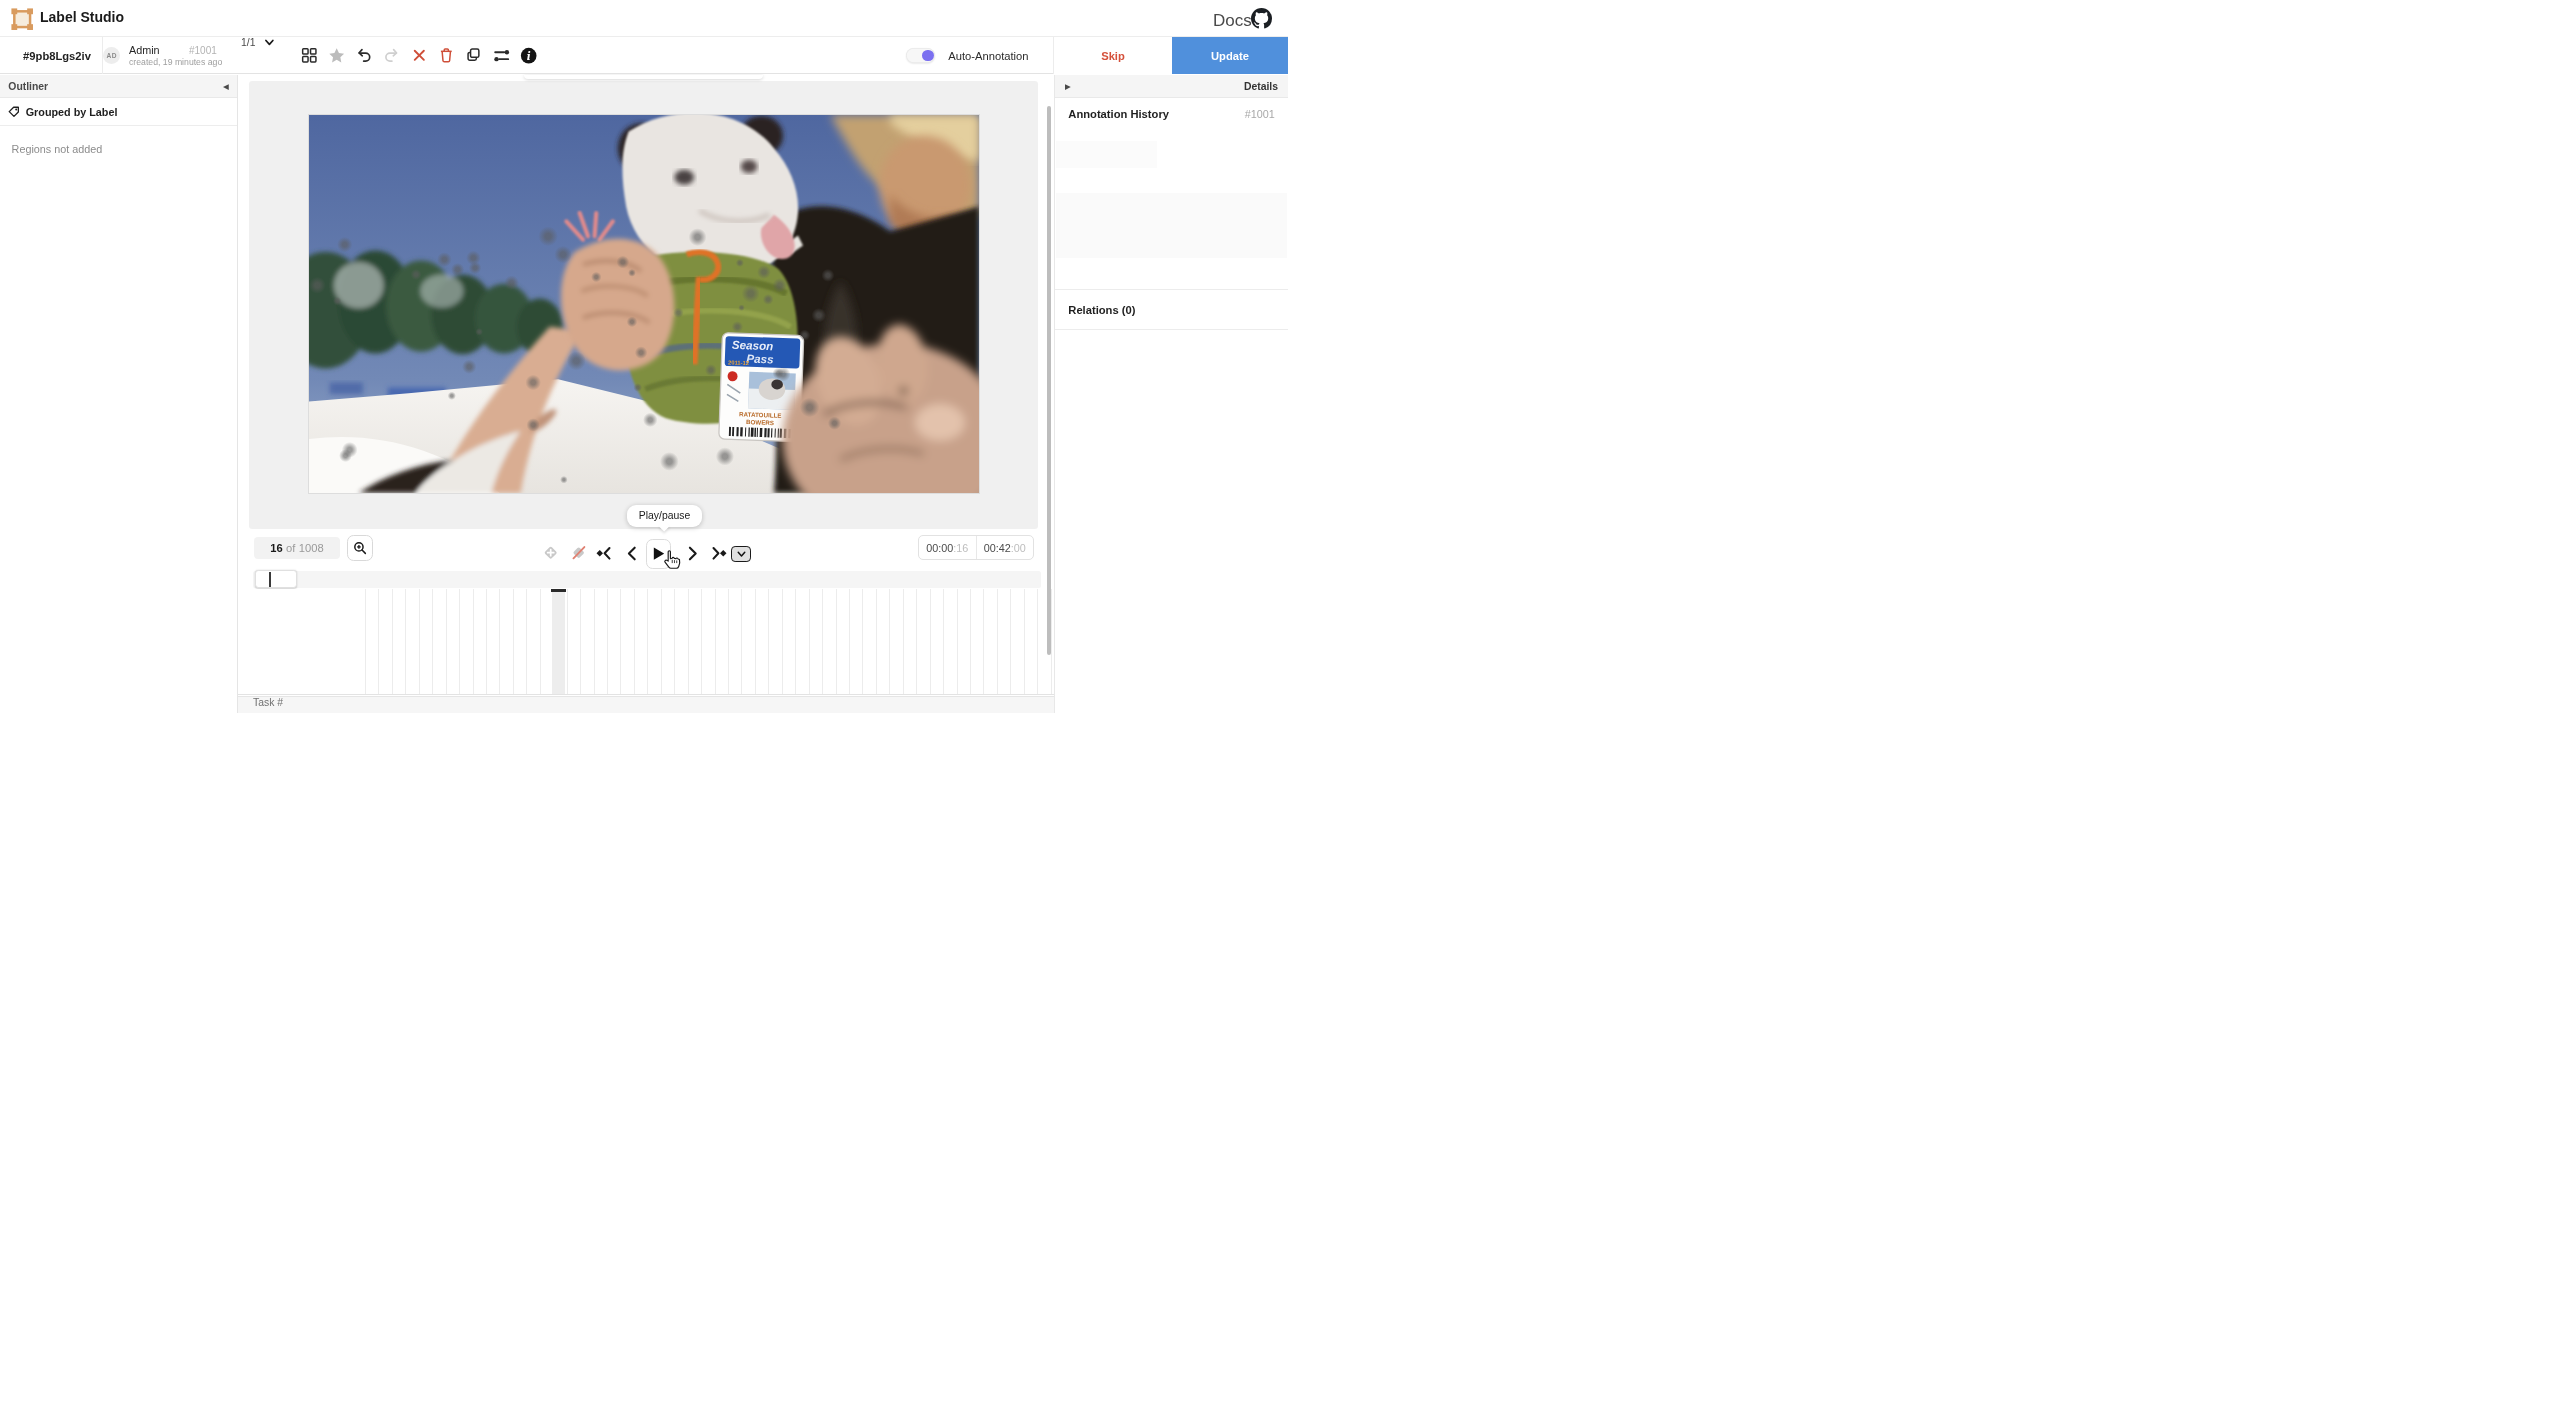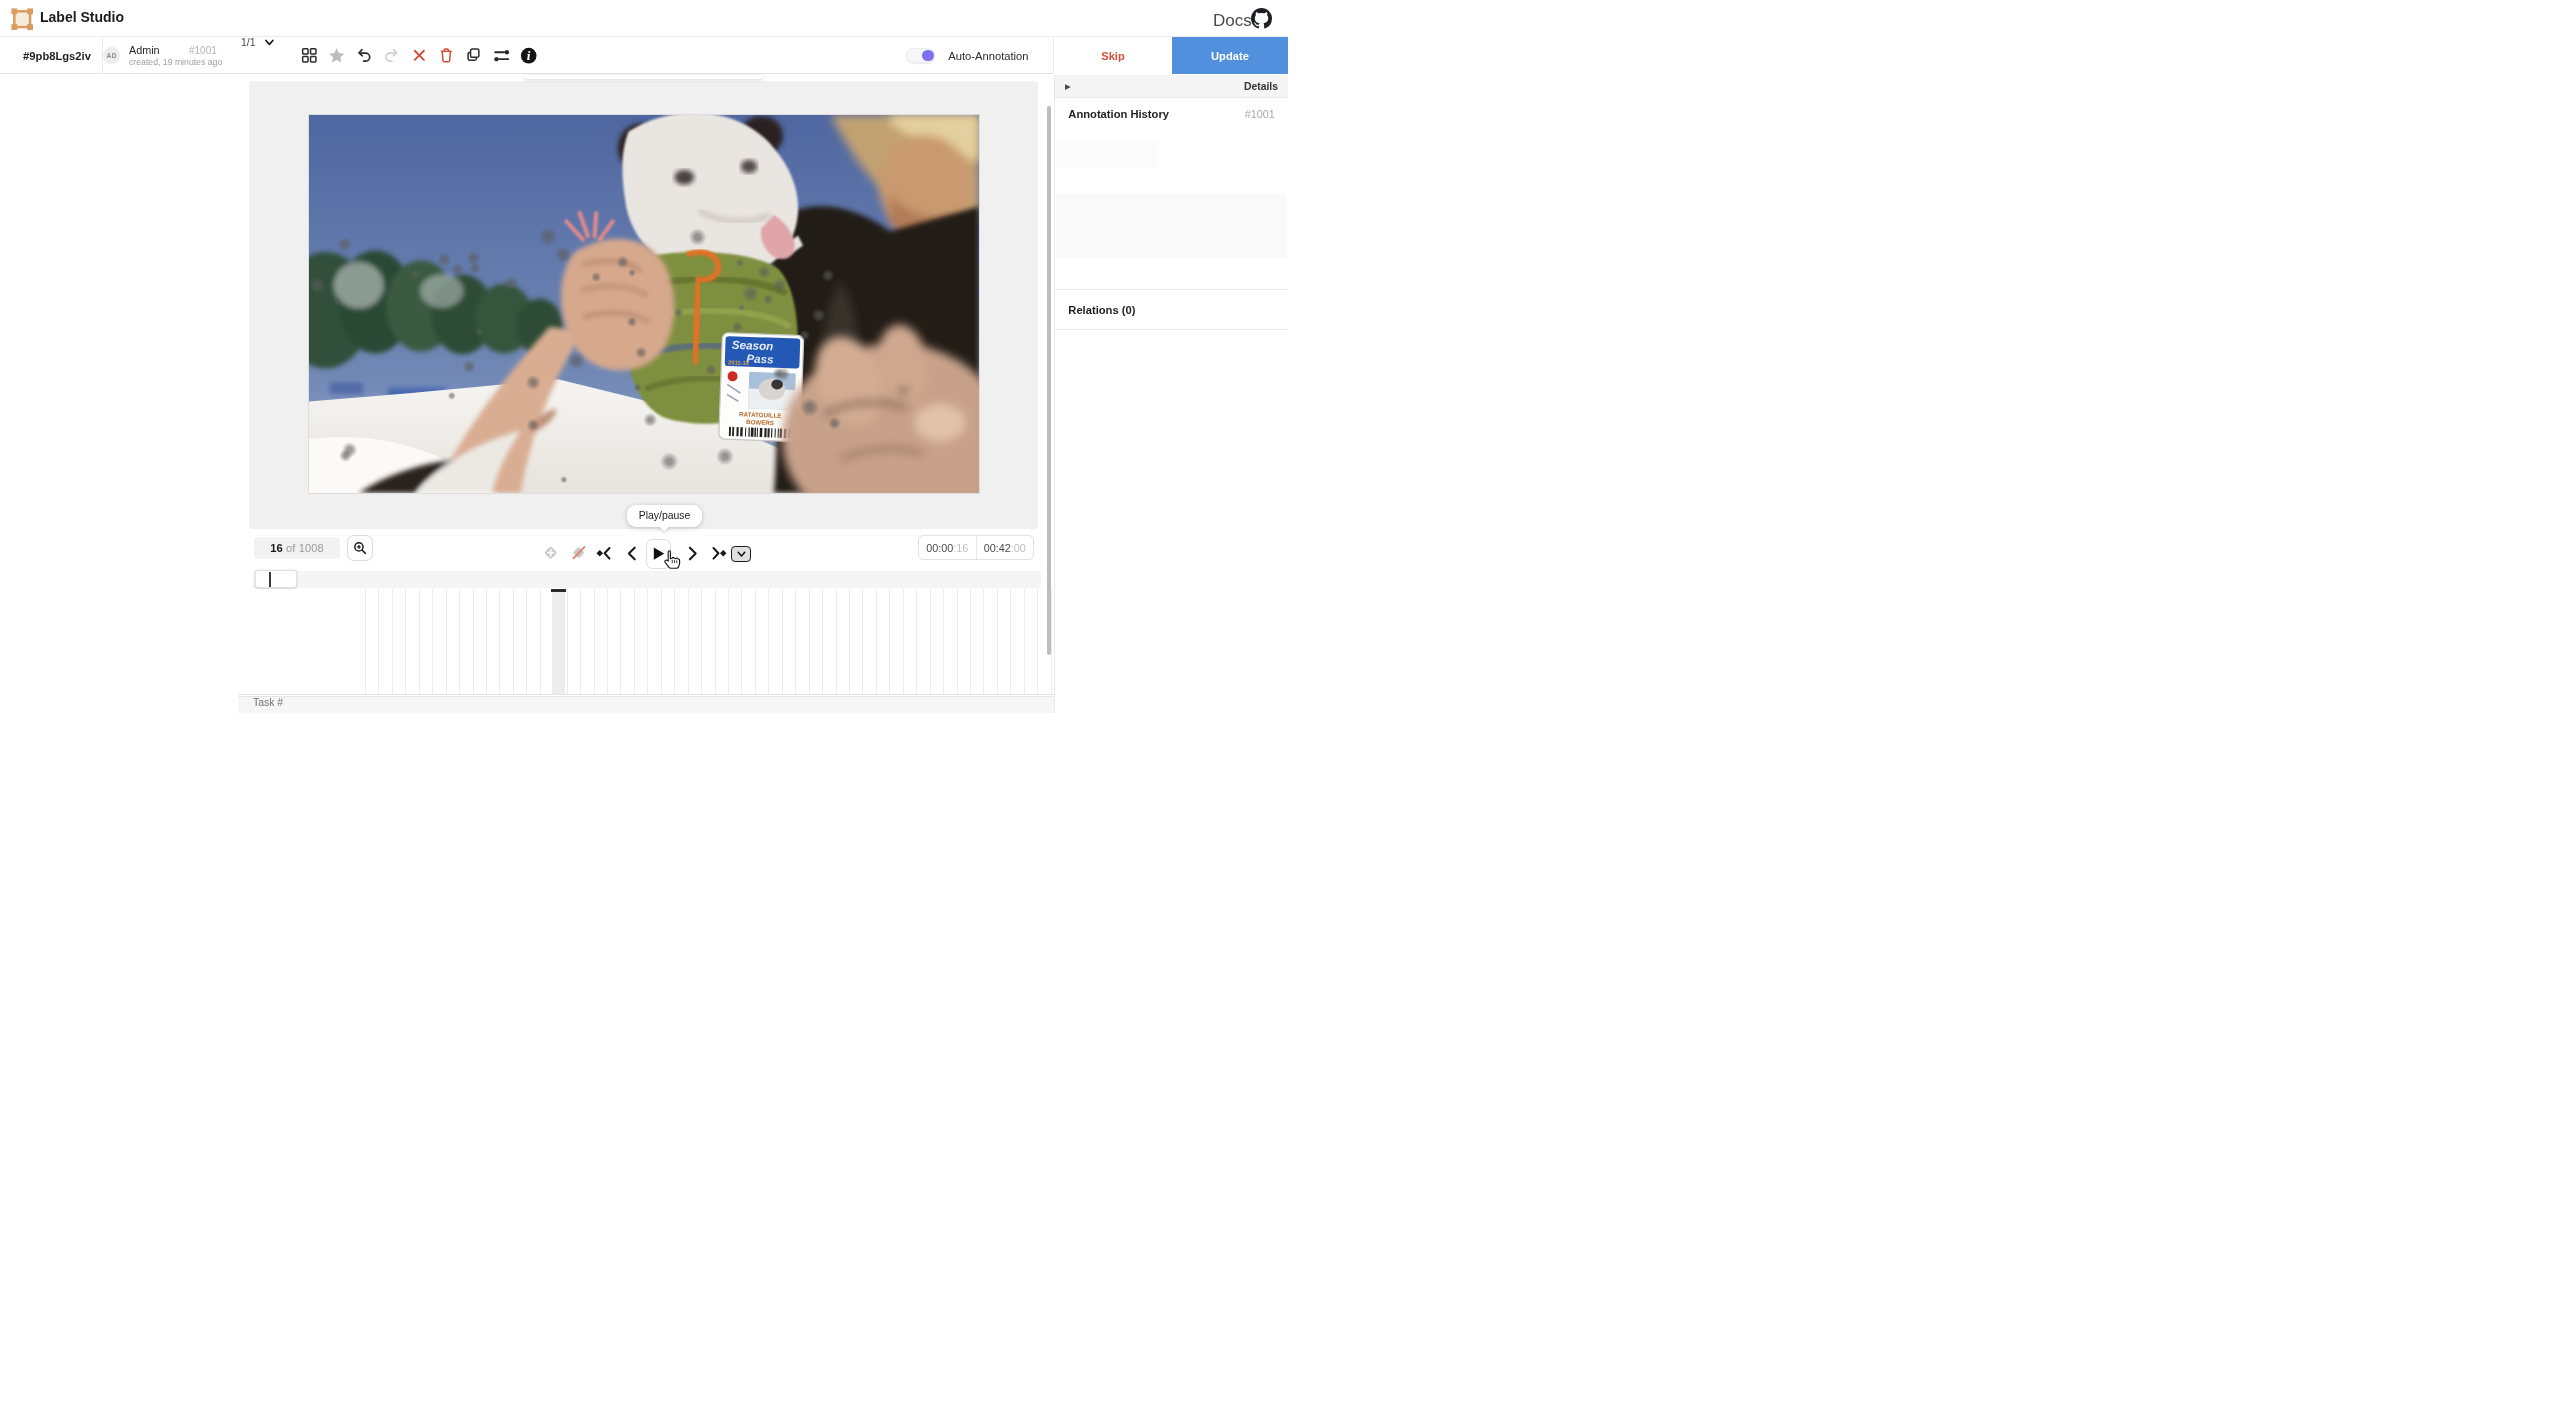--- a/index.html
+++ b/index.html
@@ -204,20 +204,34 @@
       <div class="toggle">
           <div class="knob"></div>
         </div>
       <div class="toggle-label">Auto-Annotation</div>
     </div>
 
     <div class="skip-btn">Skip</div>
     <div class="update-btn">Update</div>
   </div>
 
+  <div class="sidebar">
+    <div class="outliner-head">
+      <span class="outliner-title">Outliner</span>
+      <span class="tri">◀</span>
+    </div>
+    <div class="group-row">
+      <svg width="11.6" height="11.6" viewBox="0 0 14 14" fill="none">
+        <path d="M1.5 6.8 6.8 1.5h5.7v5.7L7.2 12.5z" stroke="#1f1f1f" stroke-width="1.6" stroke-linejoin="round"></path>
+        <circle cx="9.9" cy="4.1" r="1.2" fill="#1f1f1f"></circle>
+      </svg>
+      <span class="group-label">Grouped by Label</span>
+    </div>
+    <div class="empty-msg">Regions not added</div>
+  </div>
 
   <div class="stage"></div>
   <div class="float-sliver"></div>
 
   <div class="video">
     <svg viewBox="0 0 807 455" preserveAspectRatio="none">
       <defs>
         <linearGradient id="sky" x1="0" y1="0" x2="0" y2="1">
           <stop offset="0" stop-color="#4f67a0"></stop>
             <stop offset="0.7" stop-color="#7289b6"></stop>

